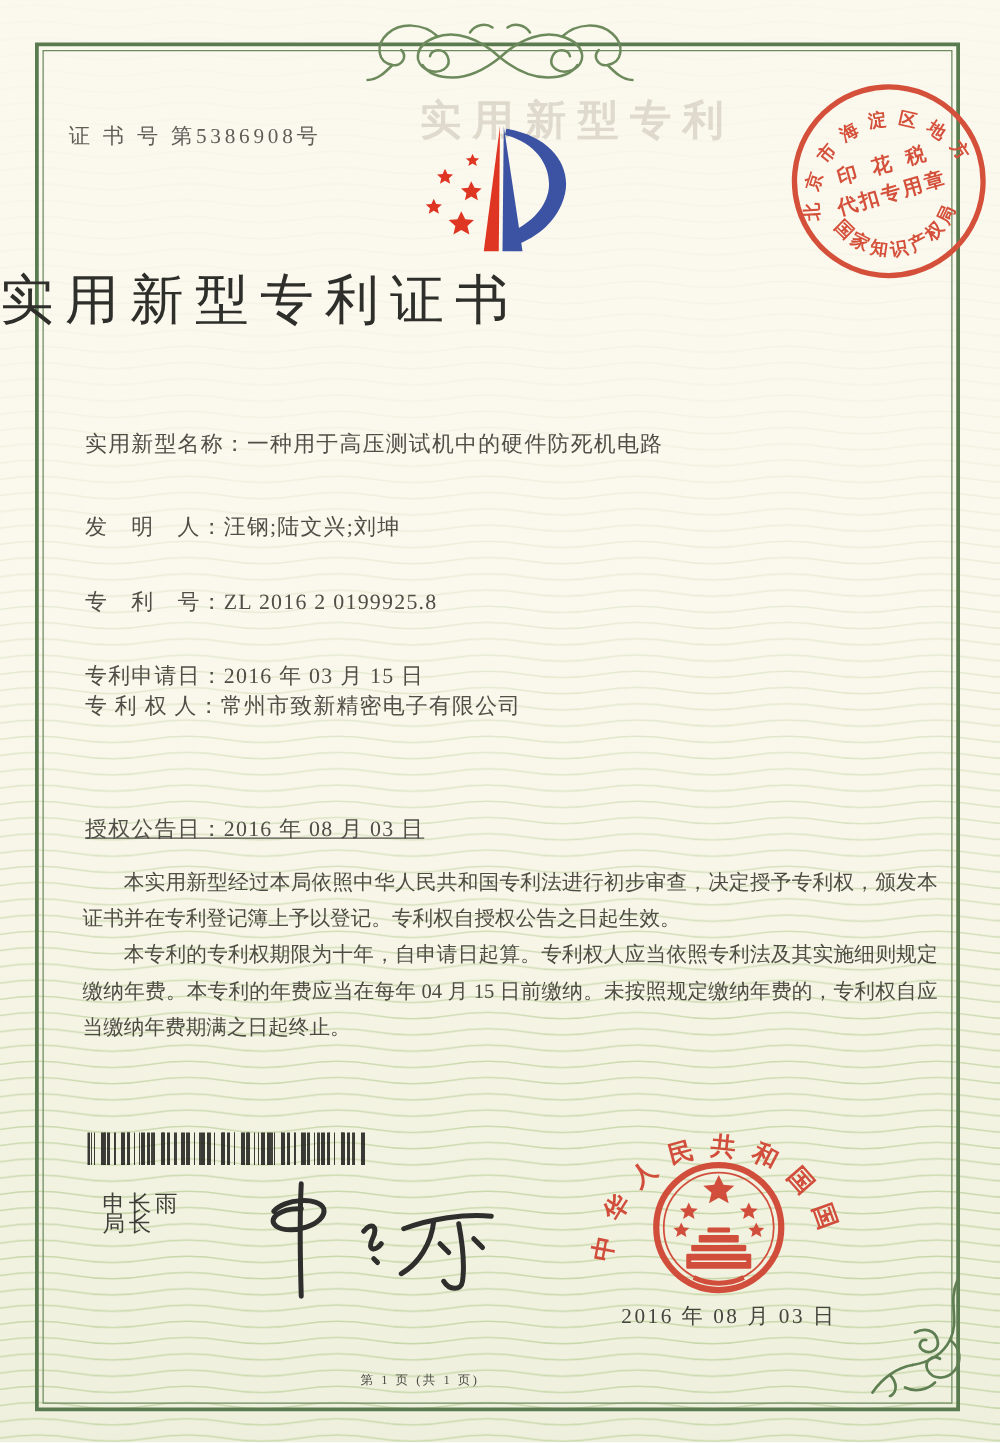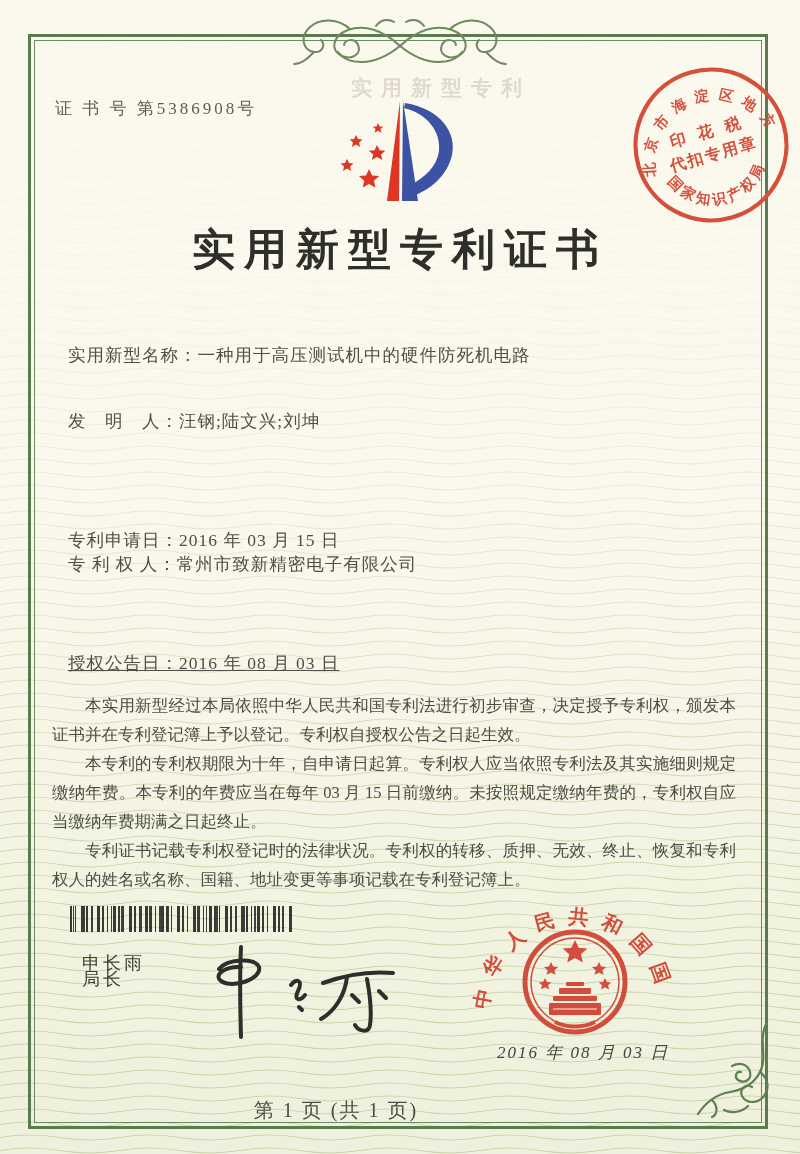--- a/index.html
+++ b/index.html
@@ -25,57 +25,57 @@
     border:1px solid #6d8a60;
   }
   .ornament-top { position:absolute; left:280px; top:12px; width:240px; height:62px; }
   .ornament-corner { position:absolute; left:688px; top:1022px; width:88px; height:96px; }
 
   .cert-no {
     position:absolute; left:55px; top:97px; font-size:17px; color:#5e5e57;
     letter-spacing:3px;
   }
   .ghost-title {
-    position:absolute; left:351px; top:74px; font-size:21px; letter-spacing:9px;
+    position:absolute; left:336px; top:74px; font-size:33px; letter-spacing:9px;
     color:rgba(158,148,128,.30); filter:blur(.6px); font-weight:bold;
   }
   .logo { position:absolute; left:325px; top:97px; width:152px; height:120px; }
   .tax-stamp { position:absolute; left:626px; top:60px; width:170px; height:170px; transform:rotate(-16deg); }
 
   .title {
-    position:absolute; left:0; top:221px; width:800px; text-align:center;
-    font-size:43px; font-weight:700; color:#2e2e2a; letter-spacing:9px;
+    position:absolute; left:0; top:211px; width:800px; text-align:left;
+    font-size:43px; font-weight:400; color:#2e2e2a; letter-spacing:9px;
   }
   .field { position:absolute; left:68px; width:680px; font-size:17.5px; color:#4f4f47; letter-spacing:1px; }
   .f0 { top:343px; } .f1 { top:409px; } .f2 { top:469px; }
   .f3 { top:528px; } .f4 { top:552px; } .f5 { top:651px;text-decoration:underline; }
 
   .body-text {
-    position:absolute; left:52px; top:691px; width:684px;
+    position:absolute; left:66px; top:691px; width:684px;
     font-size:16.5px; line-height:29px; color:#4c4c43; text-align:justify;
   }
   .body-text p { text-indent:2em; }
 
   .barcode {
     position:absolute; left:70px; top:906px; width:222px; height:26px;
     background:
       repeating-linear-gradient(90deg,#20201e 0 2px, rgba(0,0,0,0) 2px 5px, #20201e 5px 6px, rgba(0,0,0,0) 6px 11px, #20201e 11px 14px, rgba(0,0,0,0) 14px 16px),
       repeating-linear-gradient(90deg, rgba(0,0,0,0) 0 3px, #2a2a26 3px 4px, rgba(0,0,0,0) 4px 13px, #2a2a26 13px 15px, rgba(0,0,0,0) 15px 19px);
     opacity:.88;
   }
 
   .sig-title { position:absolute; left:82px; top:967px; font-size:18px; color:#3f3f39; letter-spacing:3px; }
   .sig-name  { position:absolute; left:82px; top:951px; font-size:18px; color:#3f3f39; letter-spacing:3px; }
   .signature { position:absolute; left:195px; top:933px; width:270px; height:118px; }
 
   .seal { position:absolute; left:463px; top:870px; width:224px; height:228px; }
-  .seal-date { position:absolute; left:497px; top:1041px; font-size:17px; color:#45453f; letter-spacing:2px;font-style:italic; }
+  .seal-date { position:absolute; left:497px; top:1041px; font-size:17px; color:#45453f; letter-spacing:2px; }
 
   .footer { position:absolute; left:0; top:1097px; width:672px; text-align:center;
-    font-size:20px; color:#4c4c43; letter-spacing:2px; }
+    font-size:10px; color:#4c4c43; letter-spacing:2px; }
 </style>
 </head>
 <body>
 
 <div class="page">
 
   <svg class="waves" aria-hidden="true">
     <defs>
       <pattern id="wv" width="120" height="13" patternUnits="userSpaceOnUse">
         <path d="M0,6.5 Q30,1.5 60,6.5 T120,6.5" fill="none" stroke="#c9d8ab" stroke-width="1.2"></path>
@@ -146,28 +146,28 @@
       <textPath href="#taxBot" startOffset="4">国家知识产权局</textPath>
     </text>
     <text x="80" y="72" text-anchor="middle" font-size="15" fill="#d4503a" font-weight="bold" letter-spacing="4" font-family="Liberation Serif, serif">印 花 税</text>
     <text x="80" y="94" text-anchor="middle" font-size="15" fill="#d4503a" font-weight="bold" letter-spacing="2" font-family="Liberation Serif, serif">代扣专用章</text>
   </svg>
 
   <div class="title">实用新型专利证书</div>
 
   <div class="field f0">实用新型名称：一种用于高压测试机中的硬件防死机电路</div>
   <div class="field f1">发　明　人：汪钢;陆文兴;刘坤</div>
+  <div class="field f2">专　利　号：ZL 2016 2 0199925.8</div>
   <div class="field f3">专利申请日：2016 年 03 月 15 日</div>
   <div class="field f4">专 利 权 人：常州市致新精密电子有限公司</div>
   <div class="field f5">授权公告日：2016 年 08 月 03 日</div>
 
   <div class="body-text">
     <p>本实用新型经过本局依照中华人民共和国专利法进行初步审查，决定授予专利权，颁发本证书并在专利登记簿上予以登记。专利权自授权公告之日起生效。</p>
-    <p>本专利的专利权期限为十年，自申请日起算。专利权人应当依照专利法及其实施细则规定缴纳年费。本专利的年费应当在每年 03 月 15 日前缴纳。未按照规定缴纳年费的，专利权自应当缴纳年费期满之日起终止。</p>
-    <p>专利证书记载专利权登记时的法律状况。专利权的转移、质押、无效、终止、恢复和专利权人的姓名或名称、国籍、地址变更等事项记载在专利登记簿上。</p>
+    <p>本专利的专利权期限为十年，自申请日起算。专利权人应当依照专利法及其实施细则规定缴纳年费。本专利的年费应当在每年 04 月 15 日前缴纳。未按照规定缴纳年费的，专利权自应当缴纳年费期满之日起终止。</p>
   </div>
 
   <div class="barcode"></div>
 
   <div class="sig-title">局长</div>
   <div class="sig-name">申长雨</div>
 
   <svg class="signature" viewBox="0 0 270 118">
     <g fill="none" stroke="#2e2e2c" stroke-width="4" stroke-linecap="round">
       <path d="M46,14 C45,34 45,70 46,104"></path>

